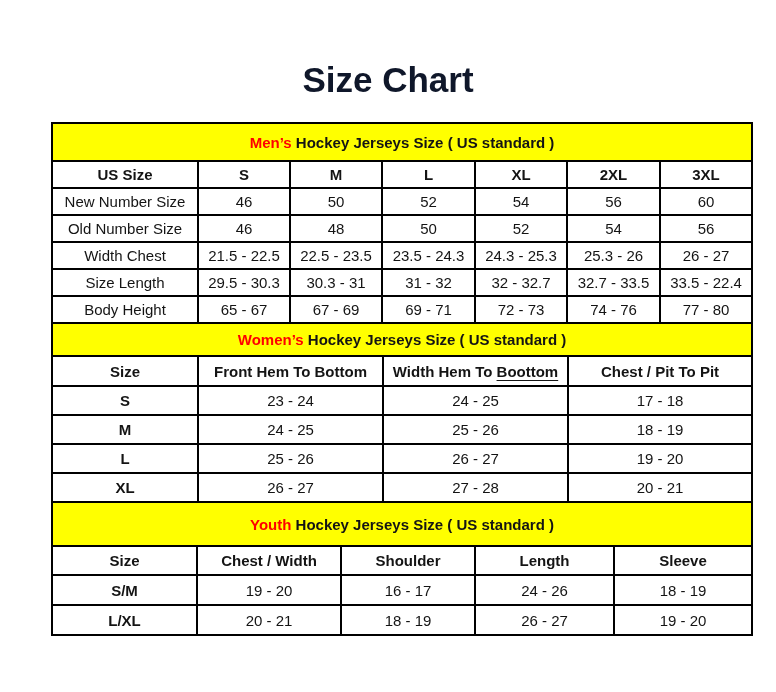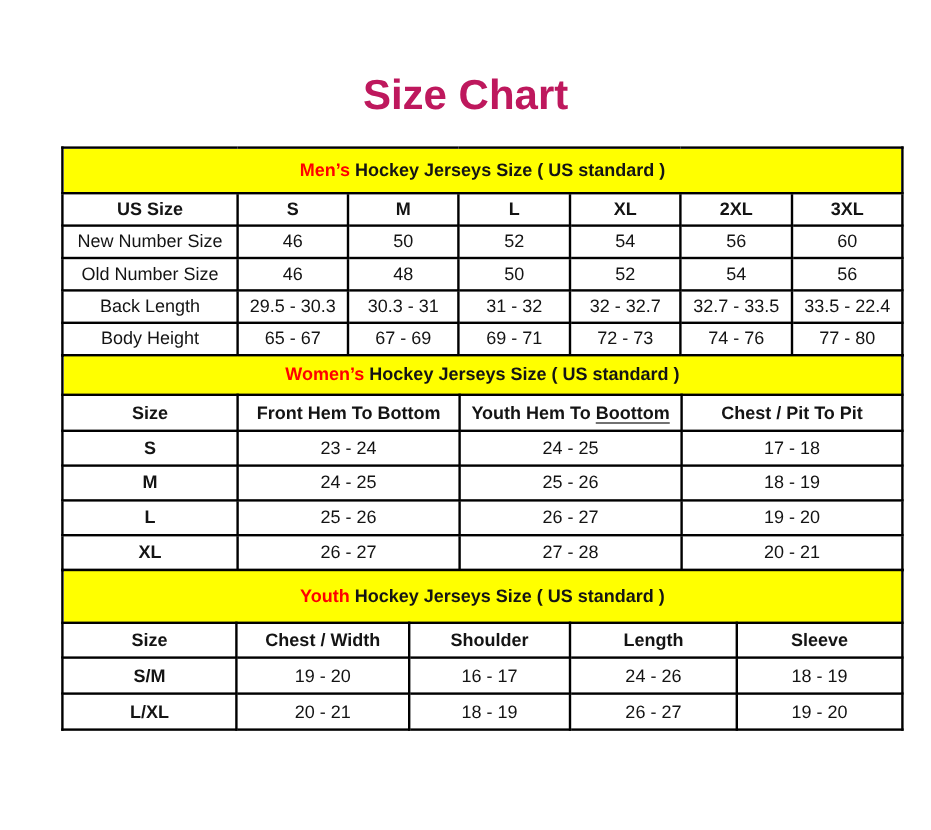--- a/index.html
+++ b/index.html
@@ -14,21 +14,21 @@
   .title {
     position: absolute;
     top: 58px;
     left: 0;
     width: 776px;
     margin: 0;
     text-align: center;
     font-size: 35px;
     line-height: 1.25;
     font-weight: bold;
-    color: #be185d;
+    color: #0f172a;
   }
   .sheet {
     position: absolute;
     top: 122px;
     left: 51px;
     width: 701px;
   }
   table.tbl {
     border-collapse: collapse;
     table-layout: fixed;
@@ -113,21 +113,30 @@
     <tr>
       <td class="rowlabel">Old Number Size</td>
       <td>46</td>
       <td>48</td>
       <td>50</td>
       <td>52</td>
       <td>54</td>
       <td>56</td>
     </tr>
     <tr>
-      <td class="rowlabel">Back Length</td>
+      <td class="rowlabel">Width Chest</td>
+      <td>21.5 - 22.5</td>
+      <td>22.5 - 23.5</td>
+      <td>23.5 - 24.3</td>
+      <td>24.3 - 25.3</td>
+      <td>25.3 - 26</td>
+      <td>26 - 27</td>
+    </tr>
+    <tr>
+      <td class="rowlabel">Size Length</td>
       <td>29.5 - 30.3</td>
       <td>30.3 - 31</td>
       <td>31 - 32</td>
       <td>32 - 32.7</td>
       <td>32.7 - 33.5</td>
       <td>33.5 - 22.4</td>
     </tr>
     <tr>
       <td class="rowlabel">Body Height</td>
       <td>65 - 67</td>
@@ -147,21 +156,21 @@
         <col style="width:185px">
         <col style="width:184px">
     </colgroup>
     <tbody>
         <tr class="band-row">
       <td class="band-cell" colspan="4"><span class="hl">Women’s </span><span>Hockey Jerseys Size ( US standard )</span></td>
     </tr>
     <tr class="head-row">
       <th>Size</th>
       <th>Front Hem To Bottom</th>
-      <th><span>Youth Hem To </span><span class="misspell">Boottom</span></th>
+      <th><span>Width Hem To </span><span class="misspell">Boottom</span></th>
       <th>Chest / Pit To Pit</th>
     </tr>
     <tr>
       <td class="rowlabel-bold">S</td>
       <td>23 - 24</td>
       <td>24 - 25</td>
       <td>17 - 18</td>
     </tr>
     <tr>
       <td class="rowlabel-bold">M</td>

